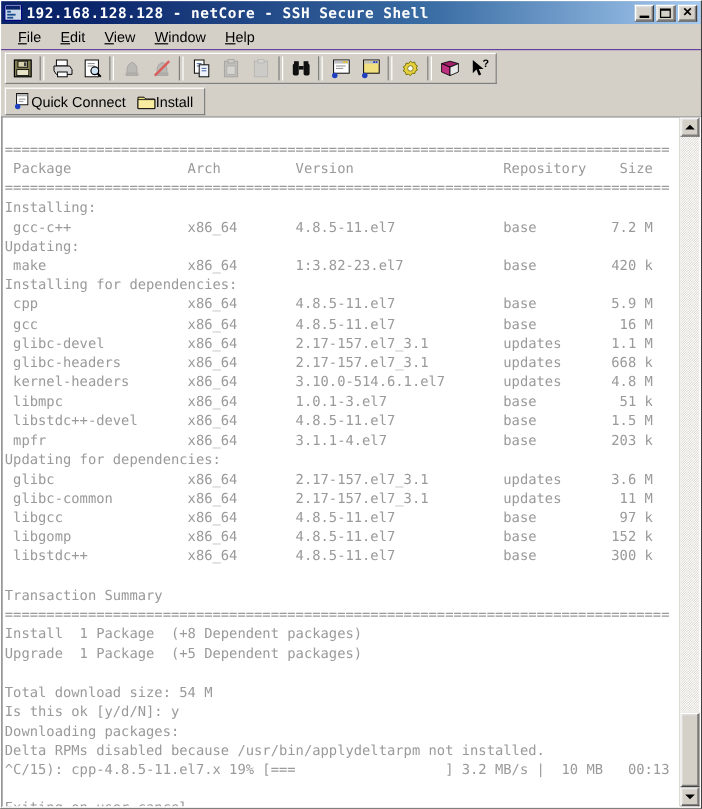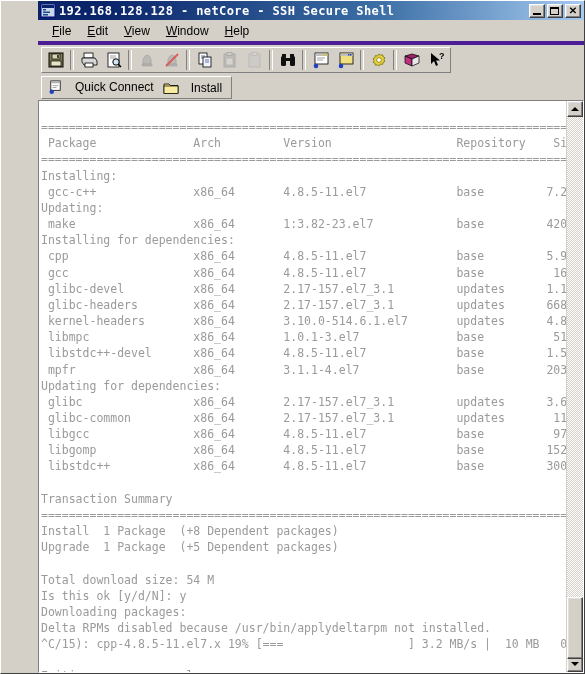--- a/index.html
+++ b/index.html
@@ -19,21 +19,20 @@
     width: 585px;
     height: 674px;
     box-sizing: border-box;
     background: #d4d0c8;
     border: 1px solid #ffffff;
     border-right-color: #404040;
     border-bottom-color: #404040;
     display: flex;
     flex-direction: column;
     position: relative;
-    padding-left: 37px;
   }
 
   
   .titlebar {
     height: 19px;
     min-height: 19px;
     background: linear-gradient(to right, #0a246a 0%, #0a246a 12%, #3b6ea5 62%, #a6caf0 100%);
     display: flex;
     align-items: center;
     padding: 0 2px 0 2px;
@@ -86,21 +85,21 @@
   .btn-close .g { left: 0; top: 0; width: 100%; text-align: center; font-size: 10px; font-weight: bold; line-height: 12px; }
 
   
   .menubar {
     height: 21px;
     min-height: 21px;
     background: #d4d0c8;
     display: flex;
     align-items: center;
     padding-left: 6px;
-    border-bottom: 4px solid #4c1d95;
+    border-bottom: 1px solid #4c1d95;
   }
   .menu-item {
     font-size: 12px;
     color: #000000;
     padding: 2px 8px;
     cursor: default;
     white-space: nowrap;
   }
   .menu-item u { text-decoration: underline; }
 
@@ -154,21 +153,22 @@
     display: flex;
     align-items: center;
     height: 23px;
     border: 1px solid;
     border-color: #ffffff #808080 #808080 #ffffff;
     box-sizing: border-box;
     padding: 0 3px;
   }
   .cb-btn {
     display: flex;
-    gap: 12px;
+    align-items: center;
+    gap: 0;
     padding: 1px 6px 1px 3px;
     font-size: 12px;
     color: #000;
     cursor: default;
     white-space: nowrap;
   }
 
   
   .term-wrap {
     flex: 1 1 auto;

